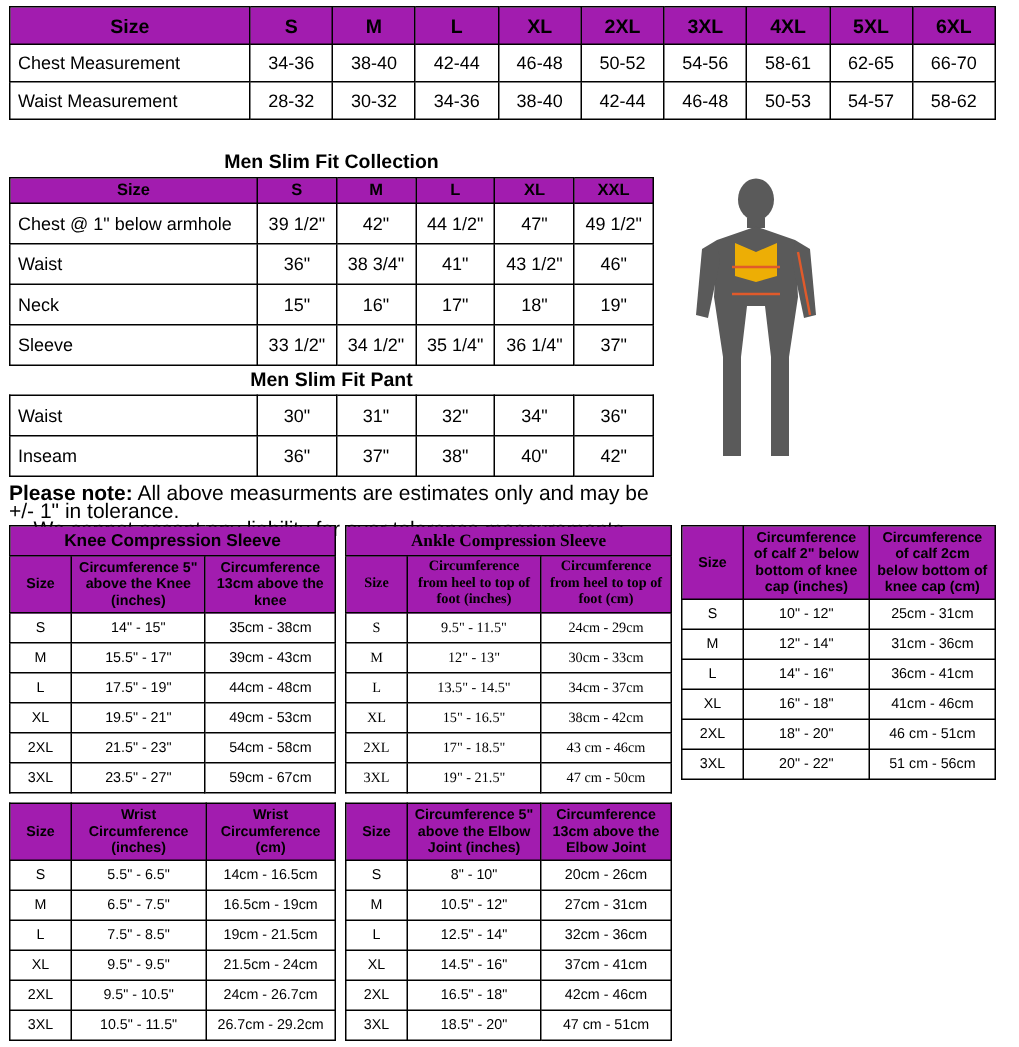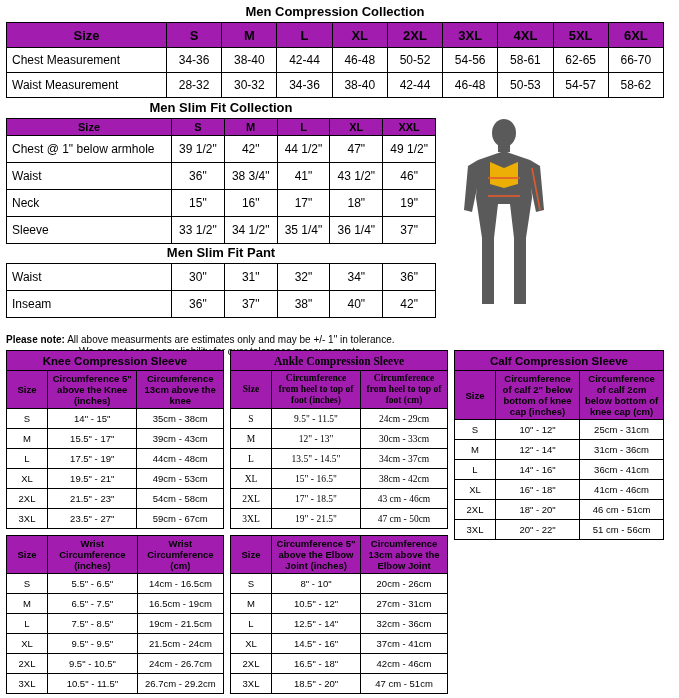--- a/index.html
+++ b/index.html
@@ -32,21 +32,21 @@
   #men-slim td{height:22px;font-size:12px;}
   #men-slim td.lbl{width:155px;text-align:left;padding-left:5px;}
   #men-slim td.val{text-align:center;}
 
   #men-pant{position:absolute;left:6px;top:245px;width:430px;}
   #men-pant table{width:430px;}
   #men-pant td{height:22px;font-size:12px;}
   #men-pant td.lbl{width:155px;text-align:left;padding-left:5px;}
   #men-pant td.val{text-align:center;}
 
-  .note{position:absolute;left:6px;top:334px;width:430px;font-size:10px;line-height:12px;}
+  .note{position:absolute;left:6px;top:322px;width:430px;font-size:14px;line-height:12px;}
   .note b{font-weight:bold;}
   .note .l2{display:block;text-align:center;}
 
   
   #figure{position:absolute;left:444px;top:118px;width:120px;height:190px;}
 
   
   .block{position:absolute;}
   .block table{border-collapse:collapse;}
   .block td{font-size:9.5px;text-align:center;height:15px;}
@@ -66,21 +66,20 @@
   
   #wrist{left:6px;top:535px;width:218px;}
   #wrist table{width:218px;}
   #elbow{left:230px;top:535px;width:218px;}
   #elbow table{width:218px;}
 </style>
 </head>
 <body>
 
 <div id="men-compression">
-  <div class="title">Men Compression Collection</div>
   <table>
     <tbody>
         <tr>
       <th class="hdr">Size</th>
       <th class="hdr">S</th>
       <th class="hdr">M</th>
       <th class="hdr">L</th>
       <th class="hdr">XL</th>
       <th class="hdr">2XL</th>
       <th class="hdr">3XL</th>
@@ -302,23 +301,20 @@
           <td>19" - 21.5"</td>
           <td>47 cm - 50cm</td>
         </tr>
   </tbody>
     </table>
 </div>
 
 <div class="block" id="calf">
   <table>
     <tbody>
-        <tr>
-      <td class="hdr title-sm" colspan="3">Calf Compression Sleeve</td>
-    </tr>
     <tr>
       <td class="hdr col-size hdr-tall">Size</td>
       <td class="hdr hdr-tall">Circumference of calf 2" below bottom of knee cap (inches)</td>
       <td class="hdr hdr-tall">Circumference of calf 2cm below bottom of knee cap (cm)</td>
     </tr>
     <tr>
           <td>S</td>
           <td>10" - 12"</td>
           <td>25cm - 31cm</td>
         </tr>

